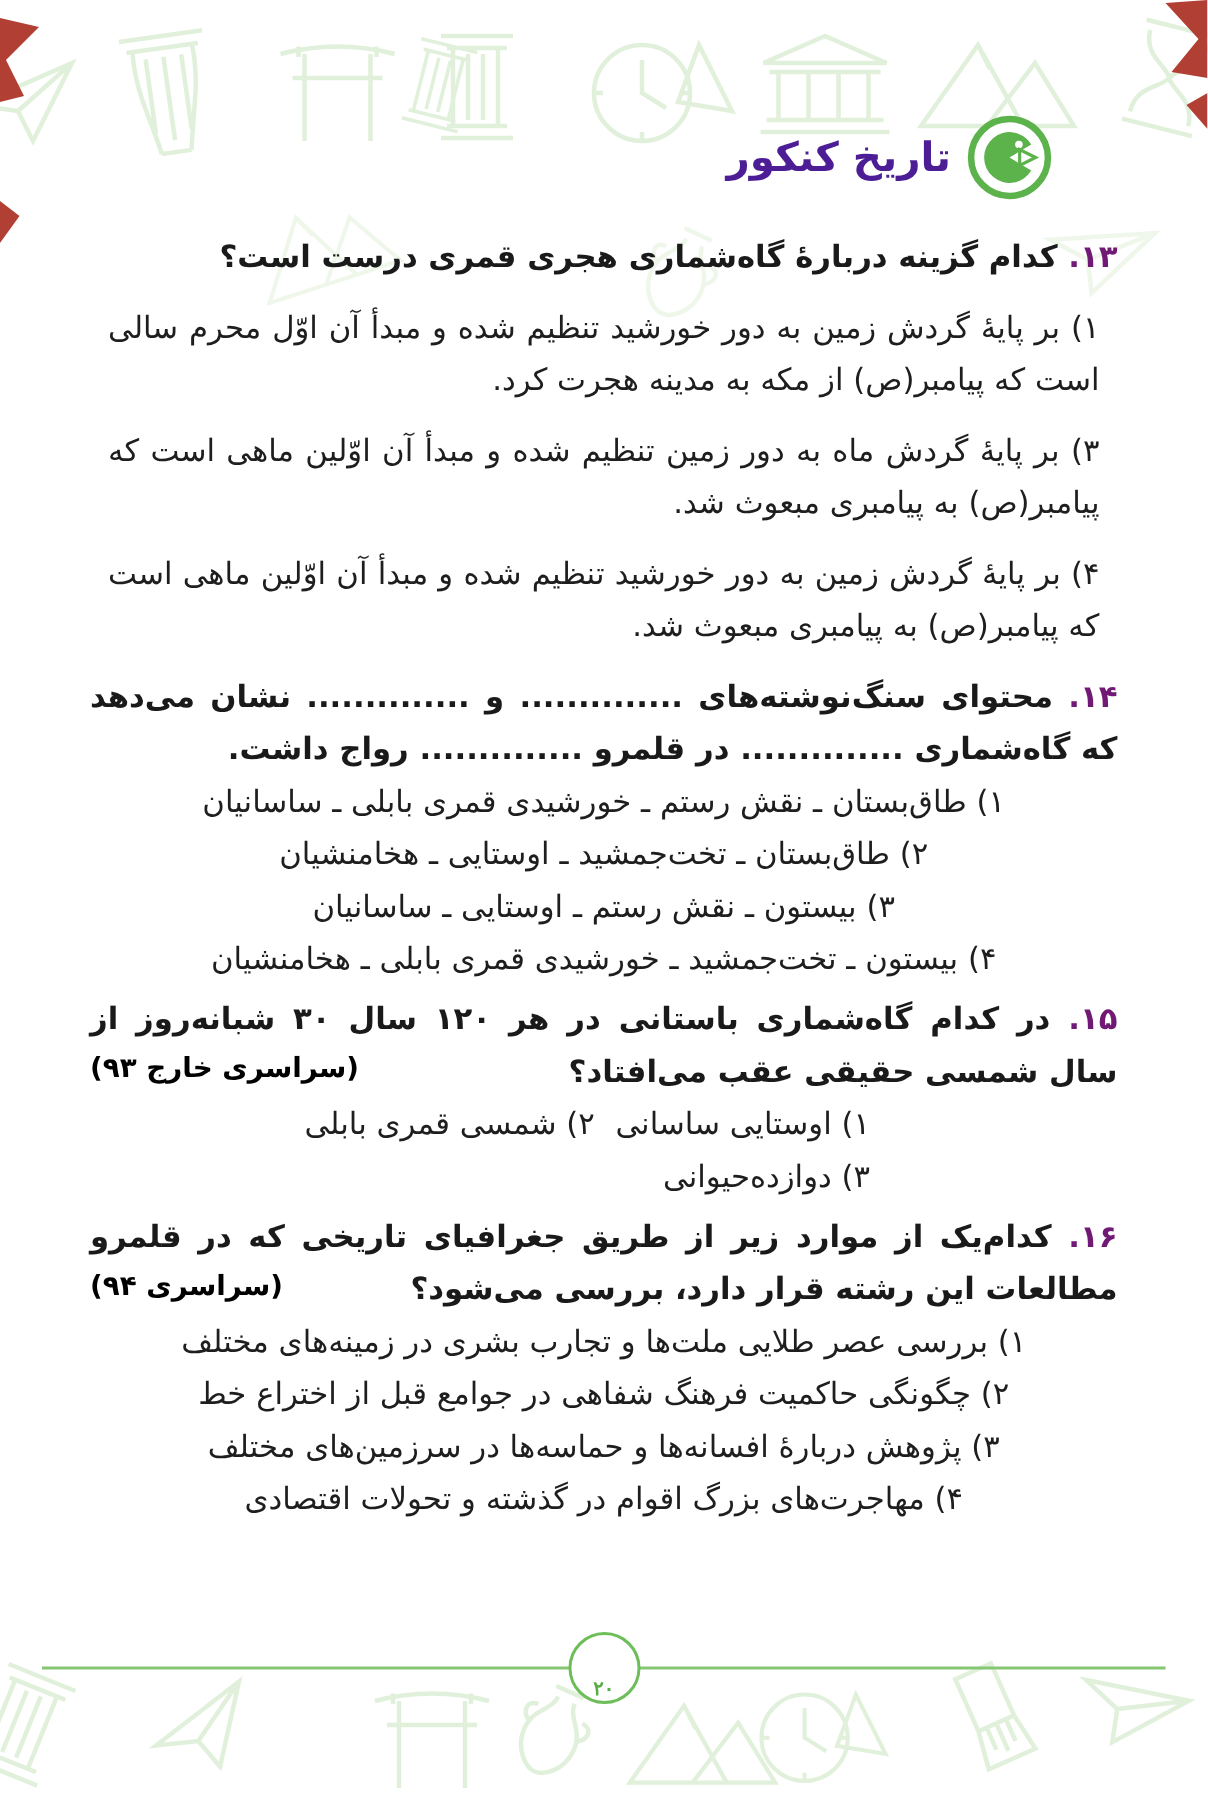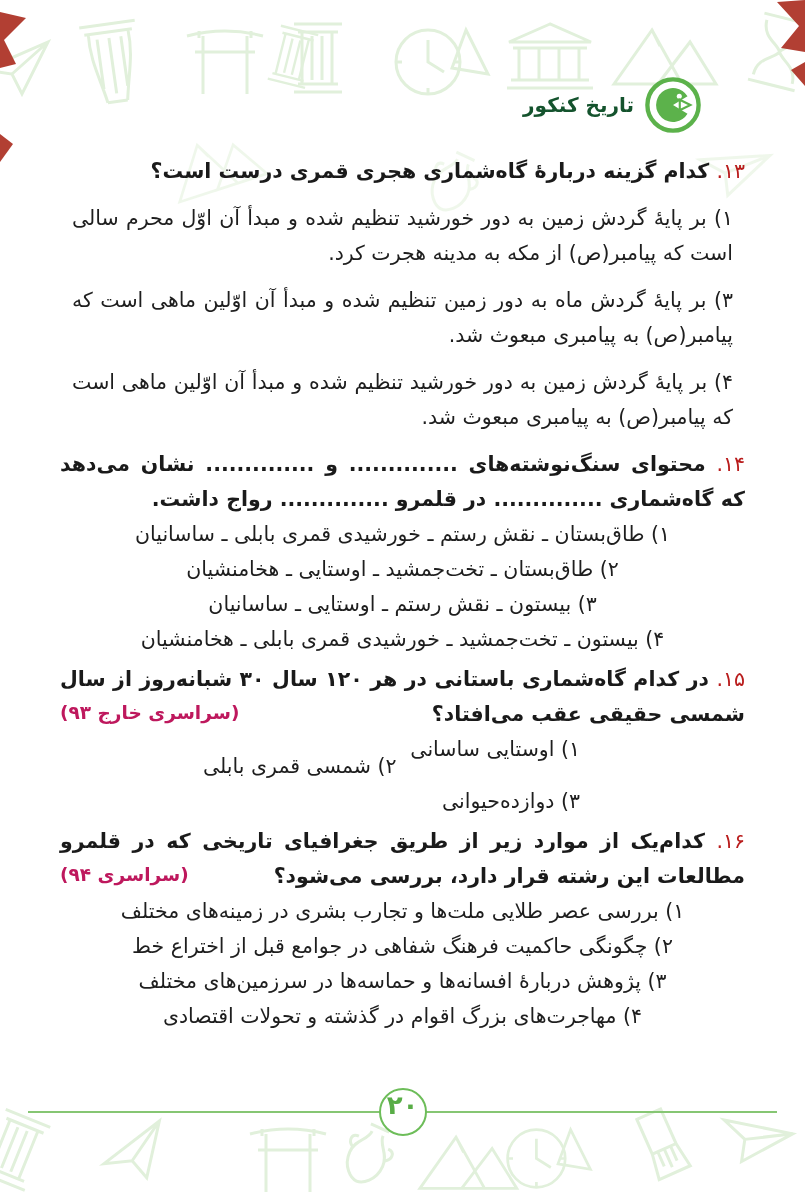--- a/index.html
+++ b/index.html
@@ -11,54 +11,54 @@
   }
   svg.decor-band{position:absolute;left:0;pointer-events:none;}
   .decor-top{top:0;}
   .decor-bottom{bottom:0;}
 
   .header{
     position:absolute;top:76px;right:103px;
     display:flex;align-items:center;gap:10px;
   }
   .brand-logo{width:58px;height:58px;flex:0 0 auto;}
-  .brand-title{font-size:20px;font-weight:bold;color:#14532d;letter-spacing:0;}
+  .brand-title{font-size:27px;font-weight:bold;color:#4c1d95;letter-spacing:0;}
 
   .content{
     position:absolute;top:154px;right:60px;left:60px;
     font-size:20.5px;line-height:35px;
   }
   .question{margin-bottom:5px;}
   .qhead{
     margin:0;font-weight:bold;text-align:justify;position:relative;
     color:#1a1a1a;
   }
-  .qnum{color:#b91c1c;font-weight:normal;}
+  .qnum{color:#701a75;font-weight:bold;}
   .qsource{
     position:absolute;left:0;bottom:2px;
-    color:#be185d;font-weight:bold;font-size:18.5px;
+    color:#000000;font-weight:bold;font-size:18.5px;
   }
   .opt-full p{margin:12px;text-align:justify;}
   .opt-center p{margin:0;text-align:center;}
   .opt-grid{display:grid;grid-template-columns:1fr 1fr;}
   .opt-grid p{margin:0;}
   .opt-grid .col-a{padding-right:165px;}
-  .opt-grid .col-b{padding-right:6px;margin-top:17px;}
+  .opt-grid .col-b{padding-right:6px;}
 
   .footer{position:absolute;top:1088px;left:0;right:0;height:52px;}
   .footer-line{
     position:absolute;top:23px;left:28px;right:28px;
     border-top:2px solid #86c673;
   }
   .page-circle{
     position:absolute;left:50%;top:0;transform:translateX(-50%);
     width:44px;height:44px;border-radius:50%;
     background:#ffffff;border:2.5px solid #6dbd59;
-    display:flex;align-items:flex-start;justify-content:center;
-    color:#58ad46;font-weight:bold;font-size:26px;
+    display:flex;align-items:flex-end;justify-content:center;
+    color:#58ad46;font-weight:bold;font-size:13px;font-family:Liberation Serif, serif;
   }
   .corner-mark{position:absolute;pointer-events:none;}
 </style>
 </head>
 <body>
 
 <svg class="decor-band decor-top" width="805" height="215" viewBox="0 0 805 215">
   <defs>
     <g id="torii" fill="none" stroke="#e1f0db" stroke-width="3">
       <path d="M2 14 Q40 4 78 14 M10 30 H70 M18 14 V72 M62 14 V72 M14 9 V16 M66 9 V16"></path>

